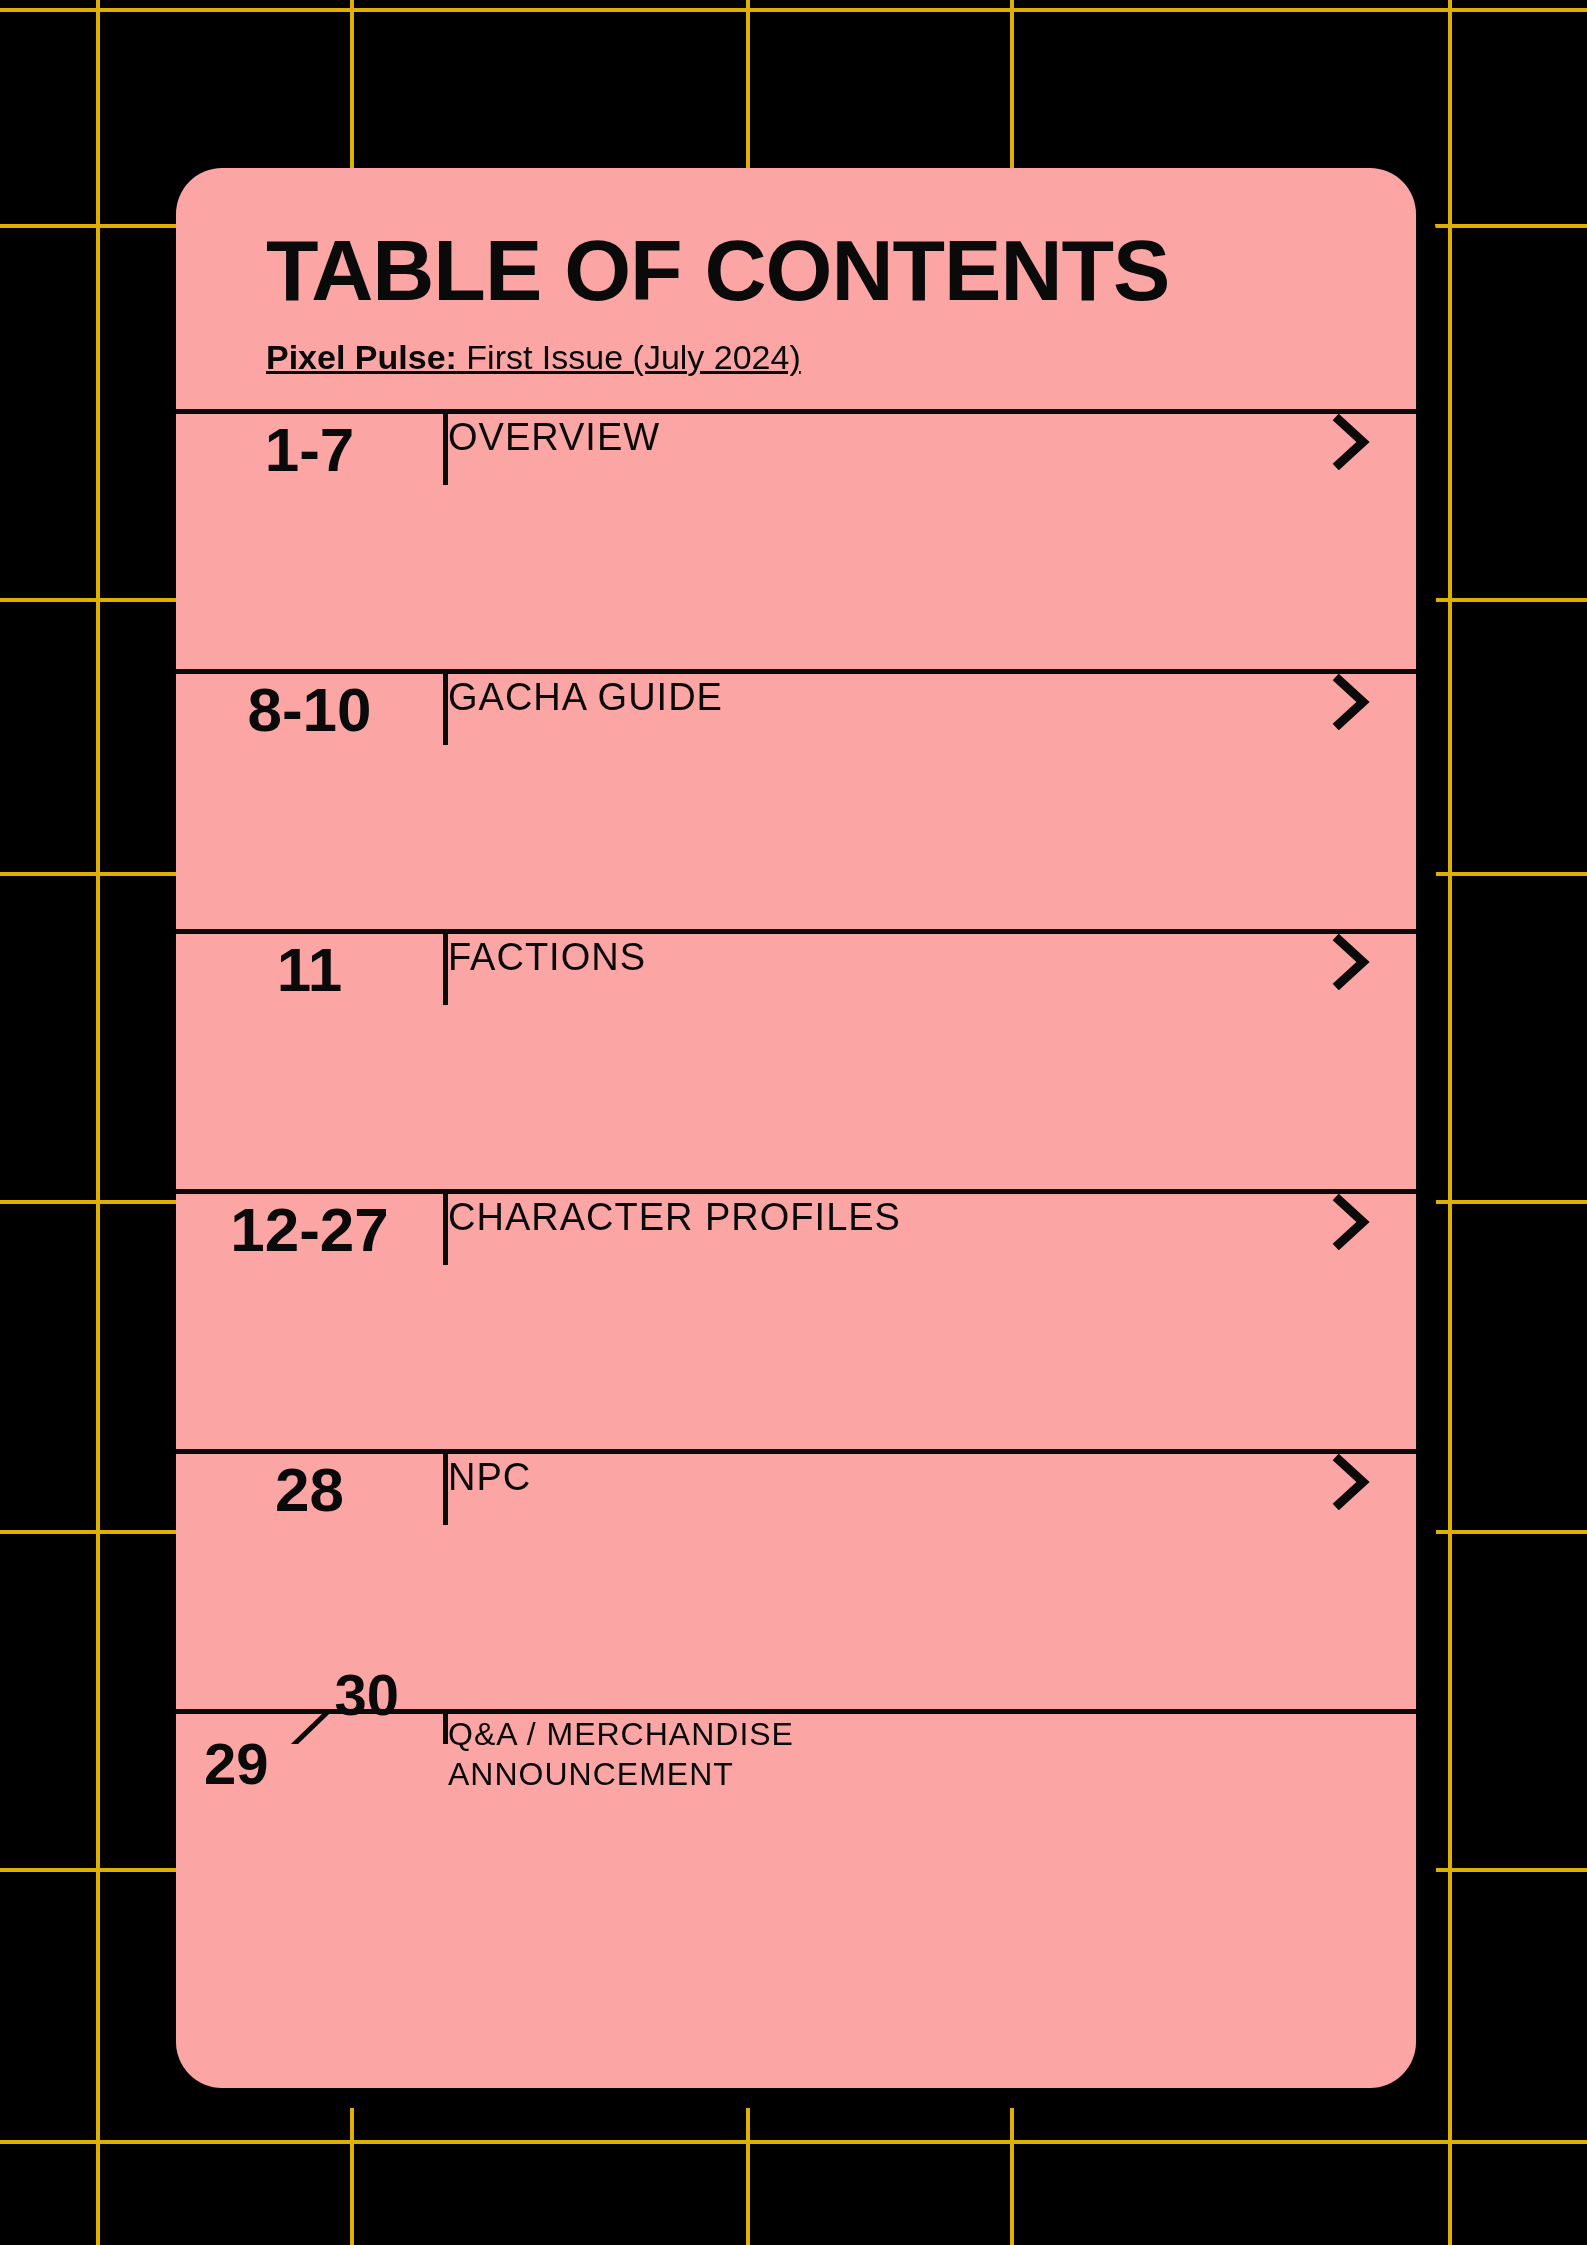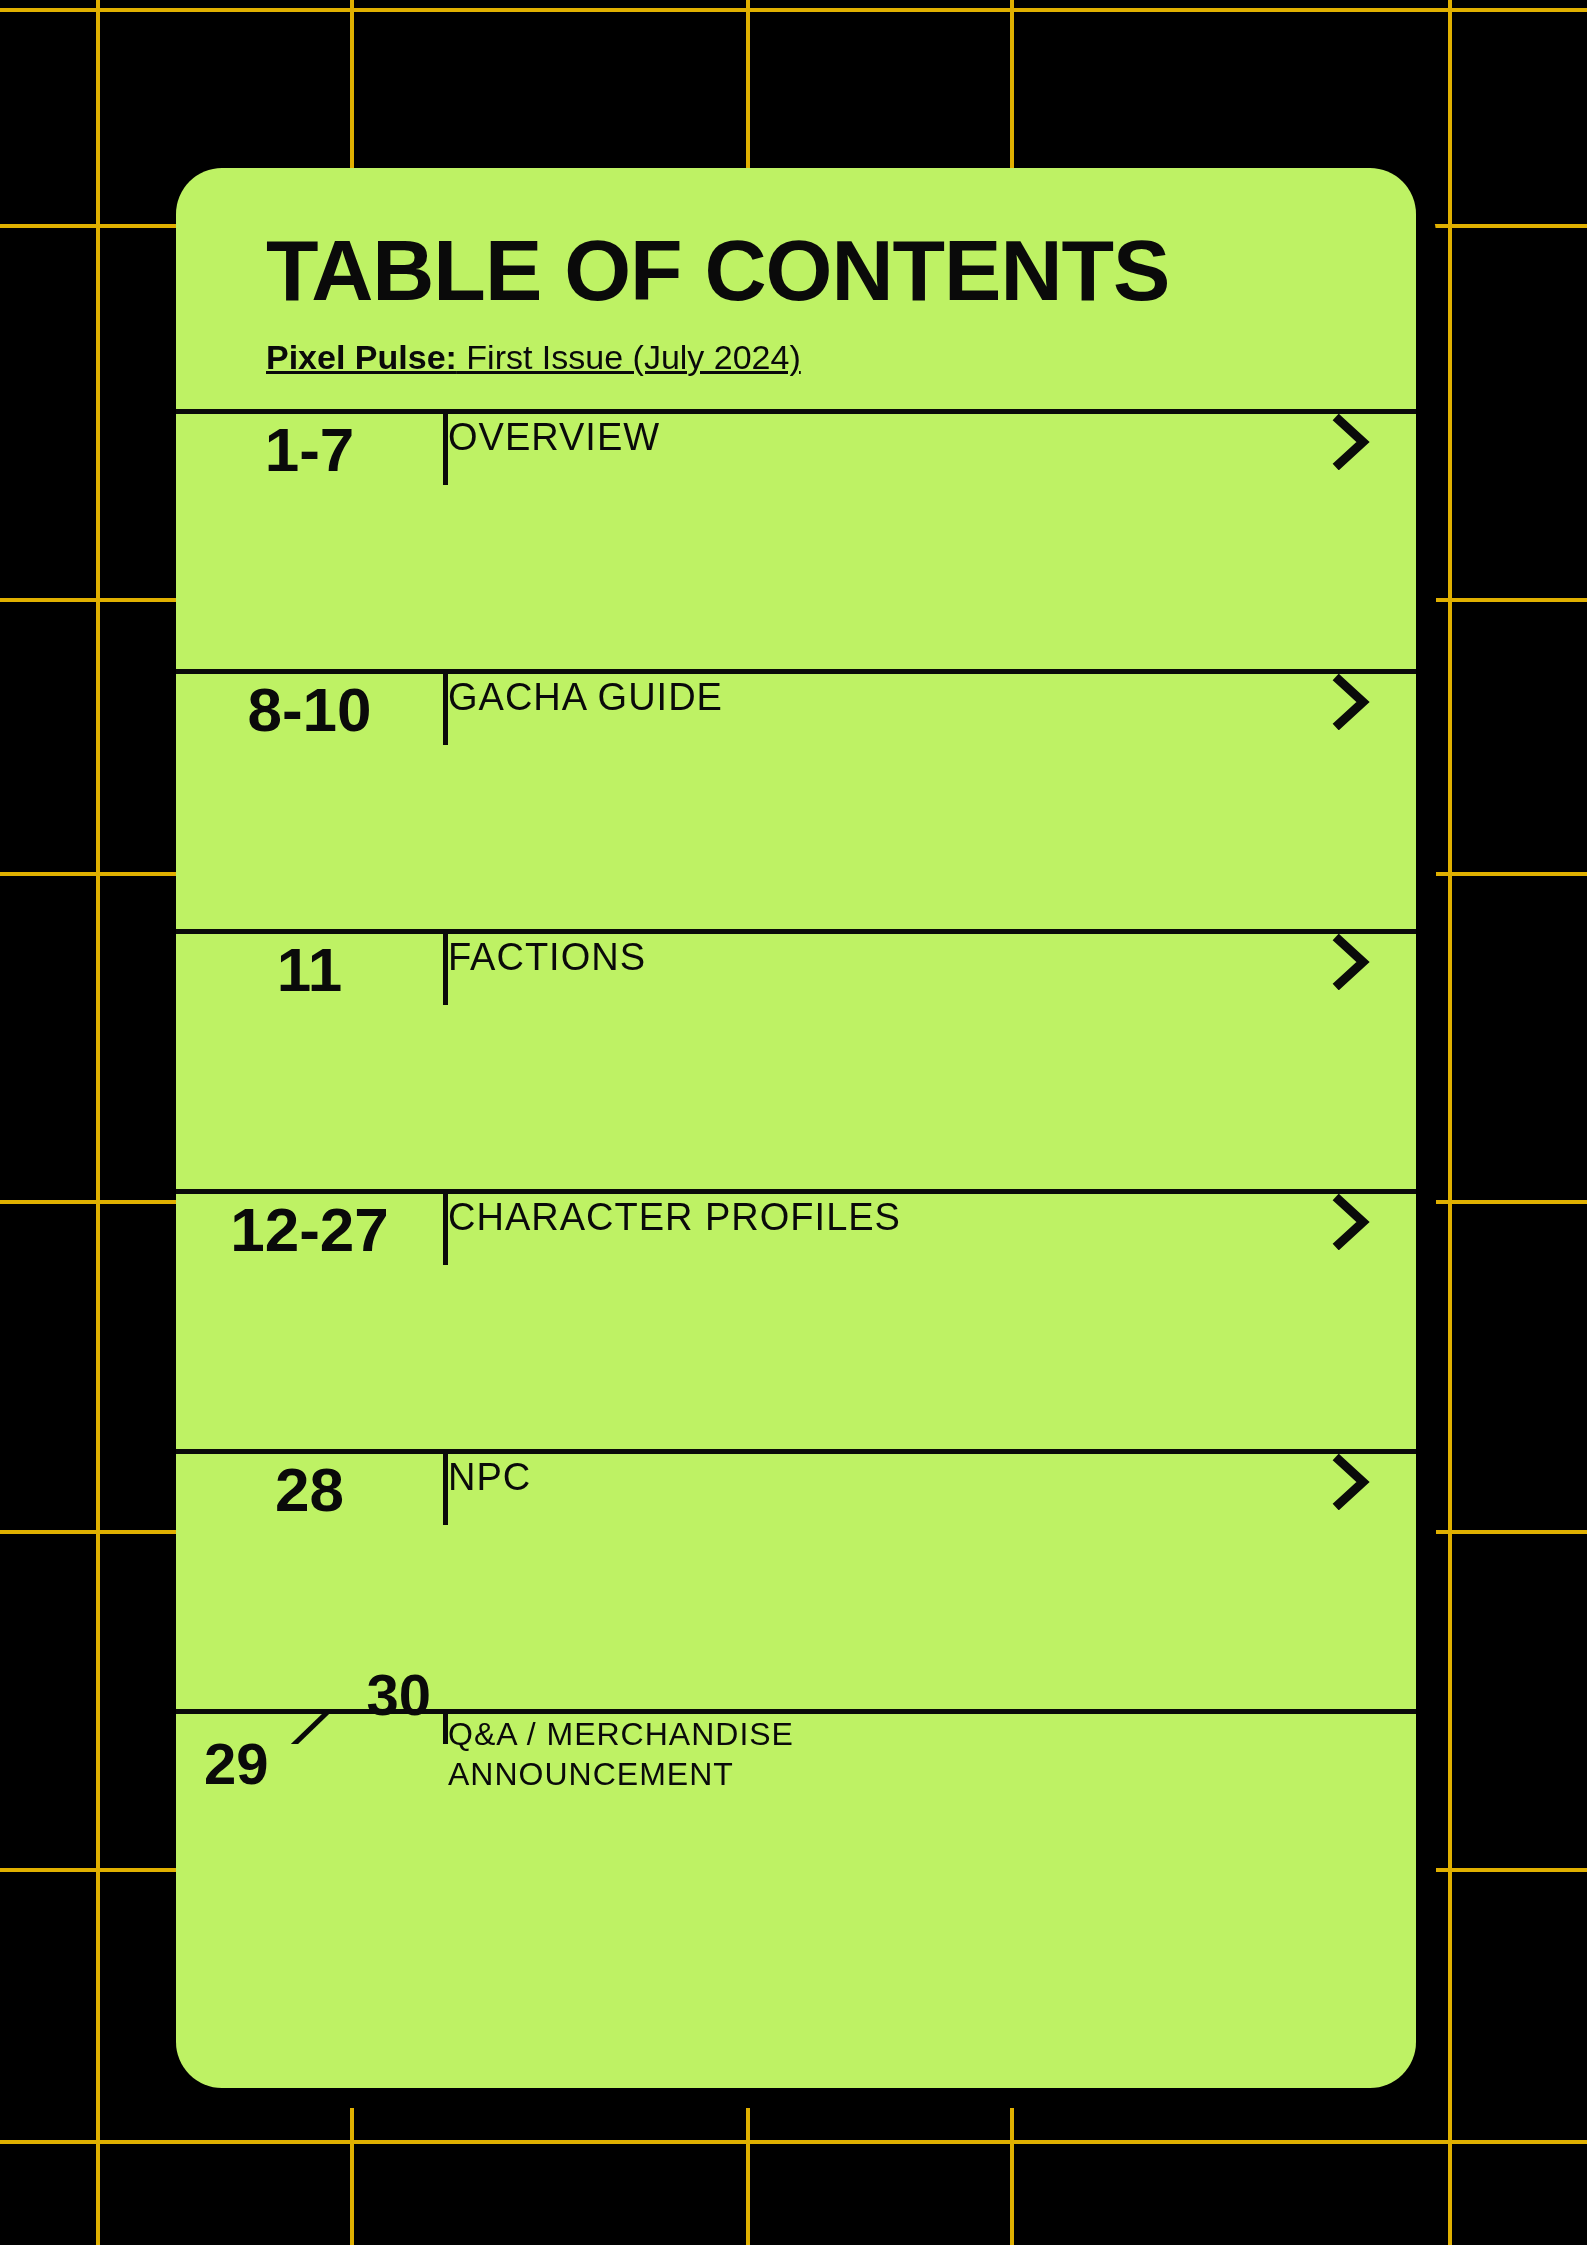--- a/index.html
+++ b/index.html
@@ -47,21 +47,21 @@
     background: #000000;
     border-radius: 46px;
     z-index: 1;
   }
   #toc-card {
     position: absolute;
     left: 176px;
     top: 168px;
     width: 1240px;
     height: 1920px;
-    background: #bef264;
+    background: #fca5a5;
     border-radius: 46px;
     z-index: 2;
     overflow: hidden;
     box-sizing: border-box;
   }
 
   
   #toc-header {
     padding: 62px 70px 0 90px;
     box-sizing: border-box;
@@ -162,21 +162,21 @@
   .split-top {
     position: absolute;
     left: 28px;
     top: 16px;
     font-size: 58px;
     font-weight: bold;
     color: #0A0A0A;
   }
   .split-bottom {
     position: absolute;
-    right: 12px;
+    right: 44px;
     bottom: 16px;
     font-size: 58px;
     font-weight: bold;
     color: #0A0A0A;
   }
   .toc-row.split {
     height: 213px;
   }
   .toc-row.split .toc-label {
     font-size: 32px;

